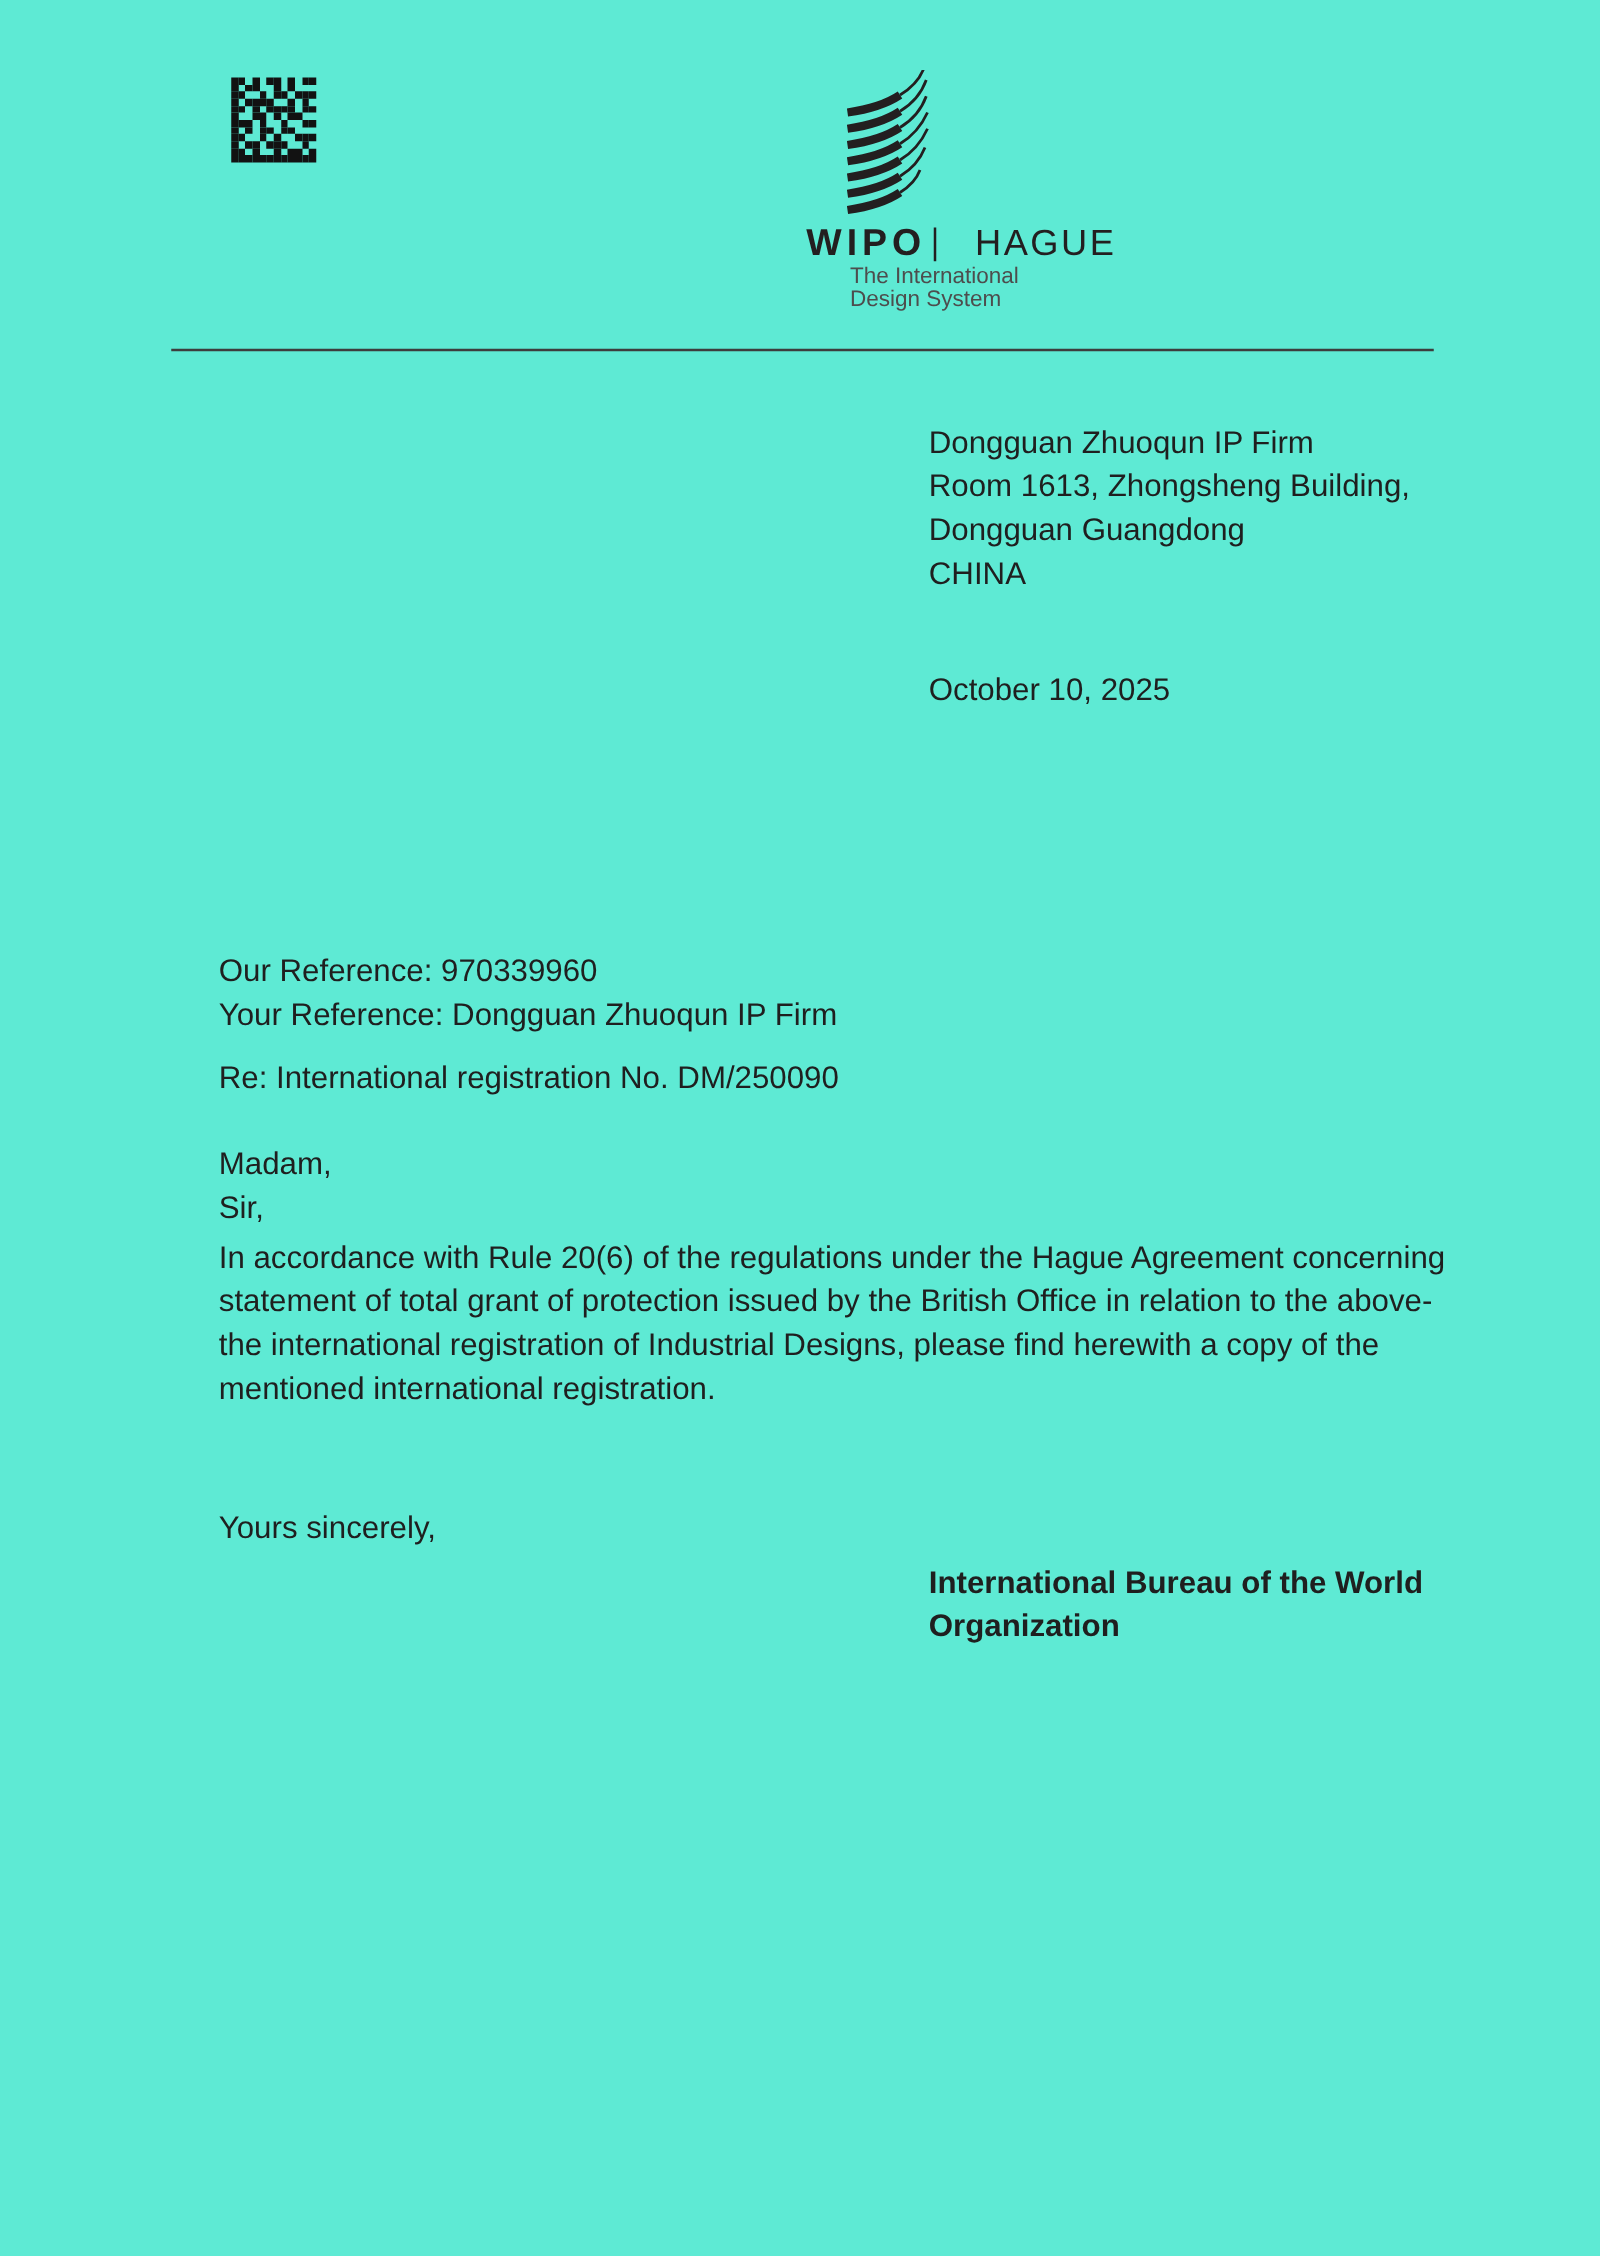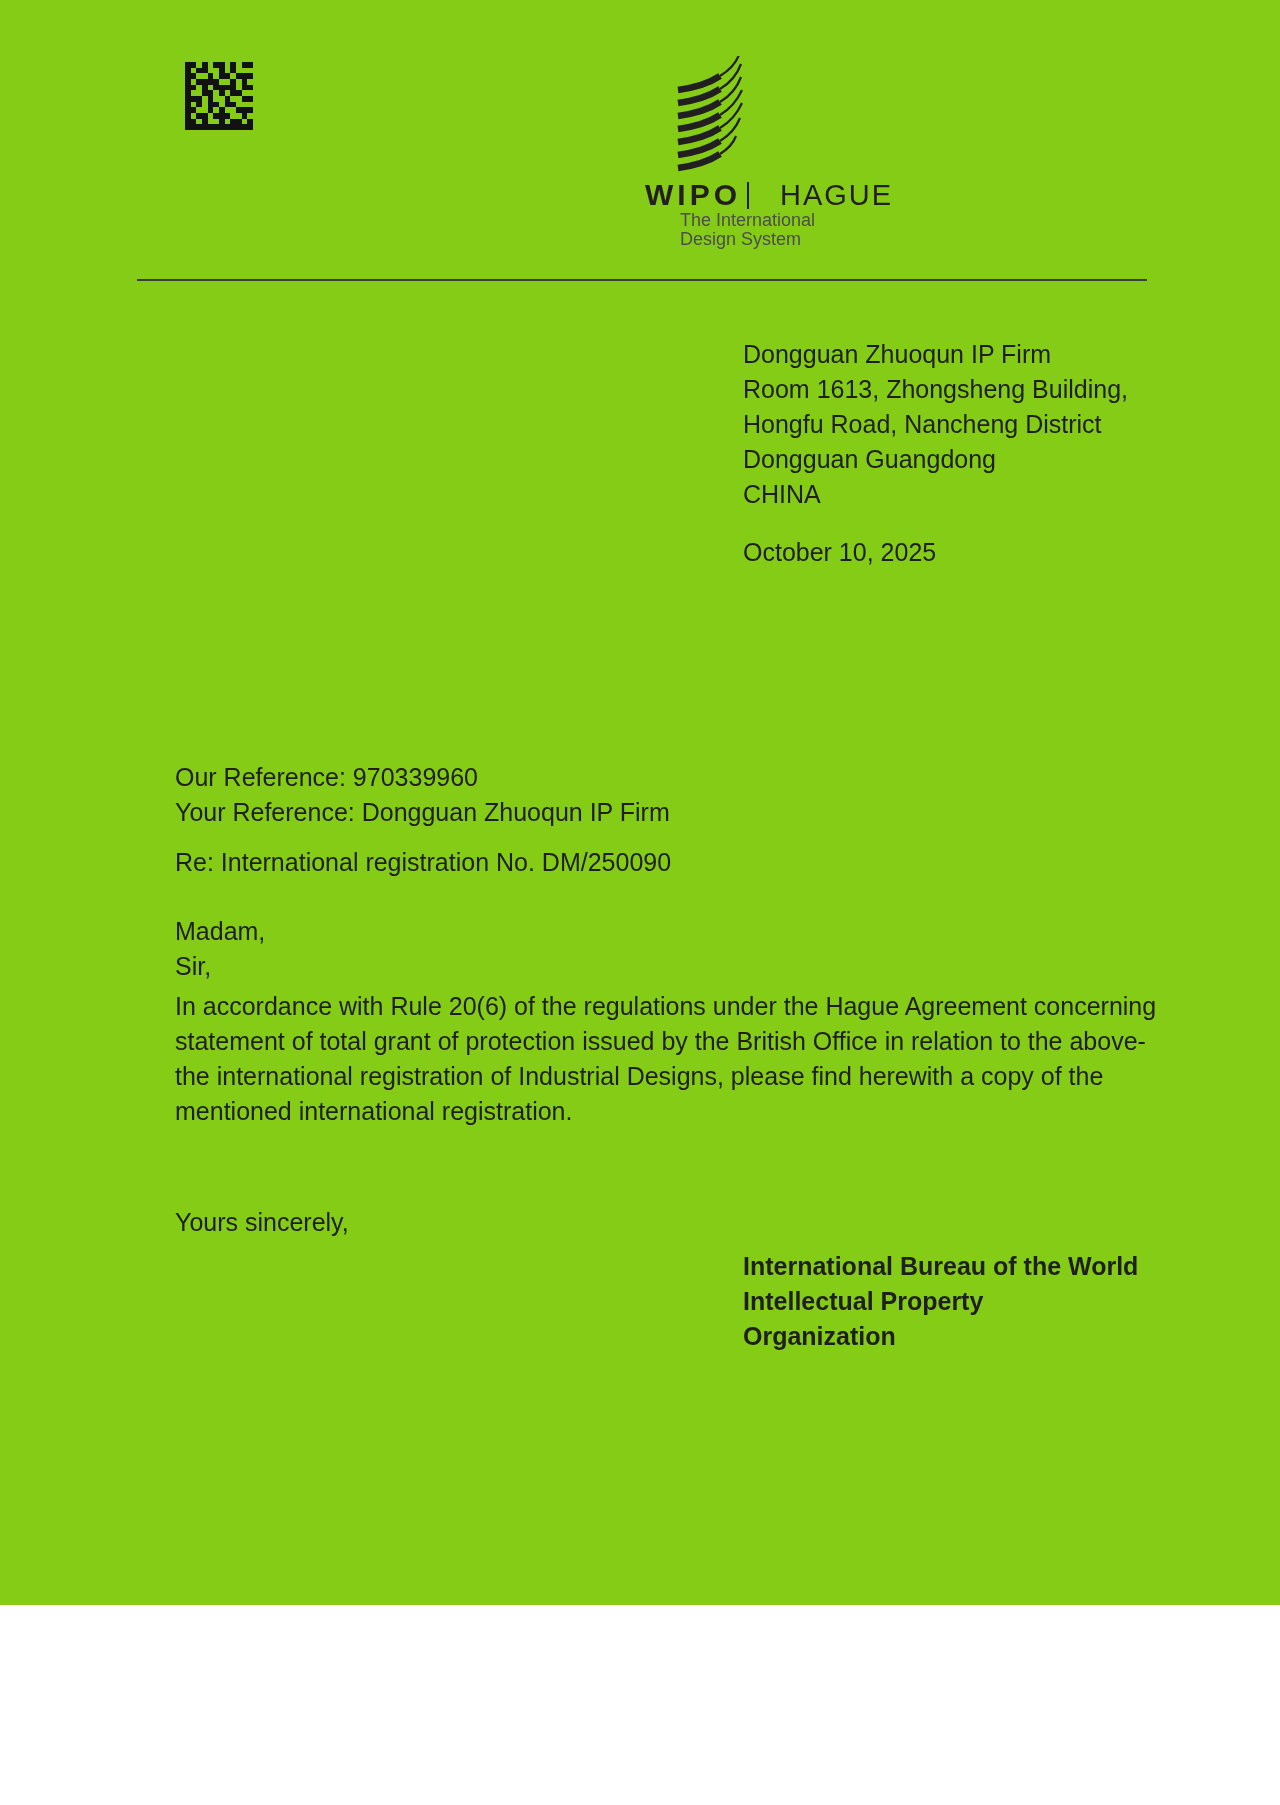--- a/index.html
+++ b/index.html
@@ -1,17 +1,17 @@
 <!DOCTYPE html>
 <html><head>
 <meta charset="utf-8">
 <style>
   html,body{margin:0;padding:0;background:#ffffff;}
   #letter{
-    position:relative;width:1280px;height:1605px;background:#84cc16;
+    position:relative;width:1280px;height:1805px;background:#5eead4;
     font-family:"Liberation Sans", sans-serif;color:#1f1f1f;overflow:hidden;
   }
   #letter .abs{position:absolute;}
   .line{white-space:nowrap;}
 
   
   .barcode{left:185px;top:62px;width:68px;height:68px;display:grid;
            grid-template-columns:repeat(12,1fr);grid-template-rows:repeat(12,1fr);}
   .barcode div{background:transparent;}
   .barcode div.on{background:#121212;}
@@ -218,21 +218,20 @@
   <div class="abs tagline">
     <div class="line">The International</div>
     <div class="line">Design System</div>
   </div>
 
   <div class="abs rule"></div>
 
   <div class="abs txt recipient">
       <div class="line">Dongguan Zhuoqun IP Firm</div>
       <div class="line">Room 1613, Zhongsheng Building,</div>
-      <div class="line">Hongfu Road, Nancheng District</div>
       <div class="line">Dongguan Guangdong</div>
       <div class="line">CHINA</div>
     </div>
 
   <div class="abs txt date-line line">October 10, 2025</div>
 
   <div class="abs txt refs">
     <div class="line">Our Reference: 970339960</div>
     <div class="line">Your Reference: Dongguan Zhuoqun IP Firm</div>
   </div>
@@ -248,17 +247,16 @@
       <div class="line">In accordance with Rule 20(6) of the regulations under the Hague Agreement concerning</div>
       <div class="line">statement of total grant of protection issued by the British Office in relation to the above-</div>
       <div class="line">the international registration of Industrial Designs, please find herewith a copy of the</div>
       <div class="line">mentioned international registration.</div>
     </div>
 
   <div class="abs txt closing line">Yours sincerely,</div>
 
   <div class="abs txt signature">
       <div class="line">International Bureau of the World</div>
-      <div class="line">Intellectual Property</div>
       <div class="line">Organization</div>
     </div>
 
 </div>
 
 </body></html>

